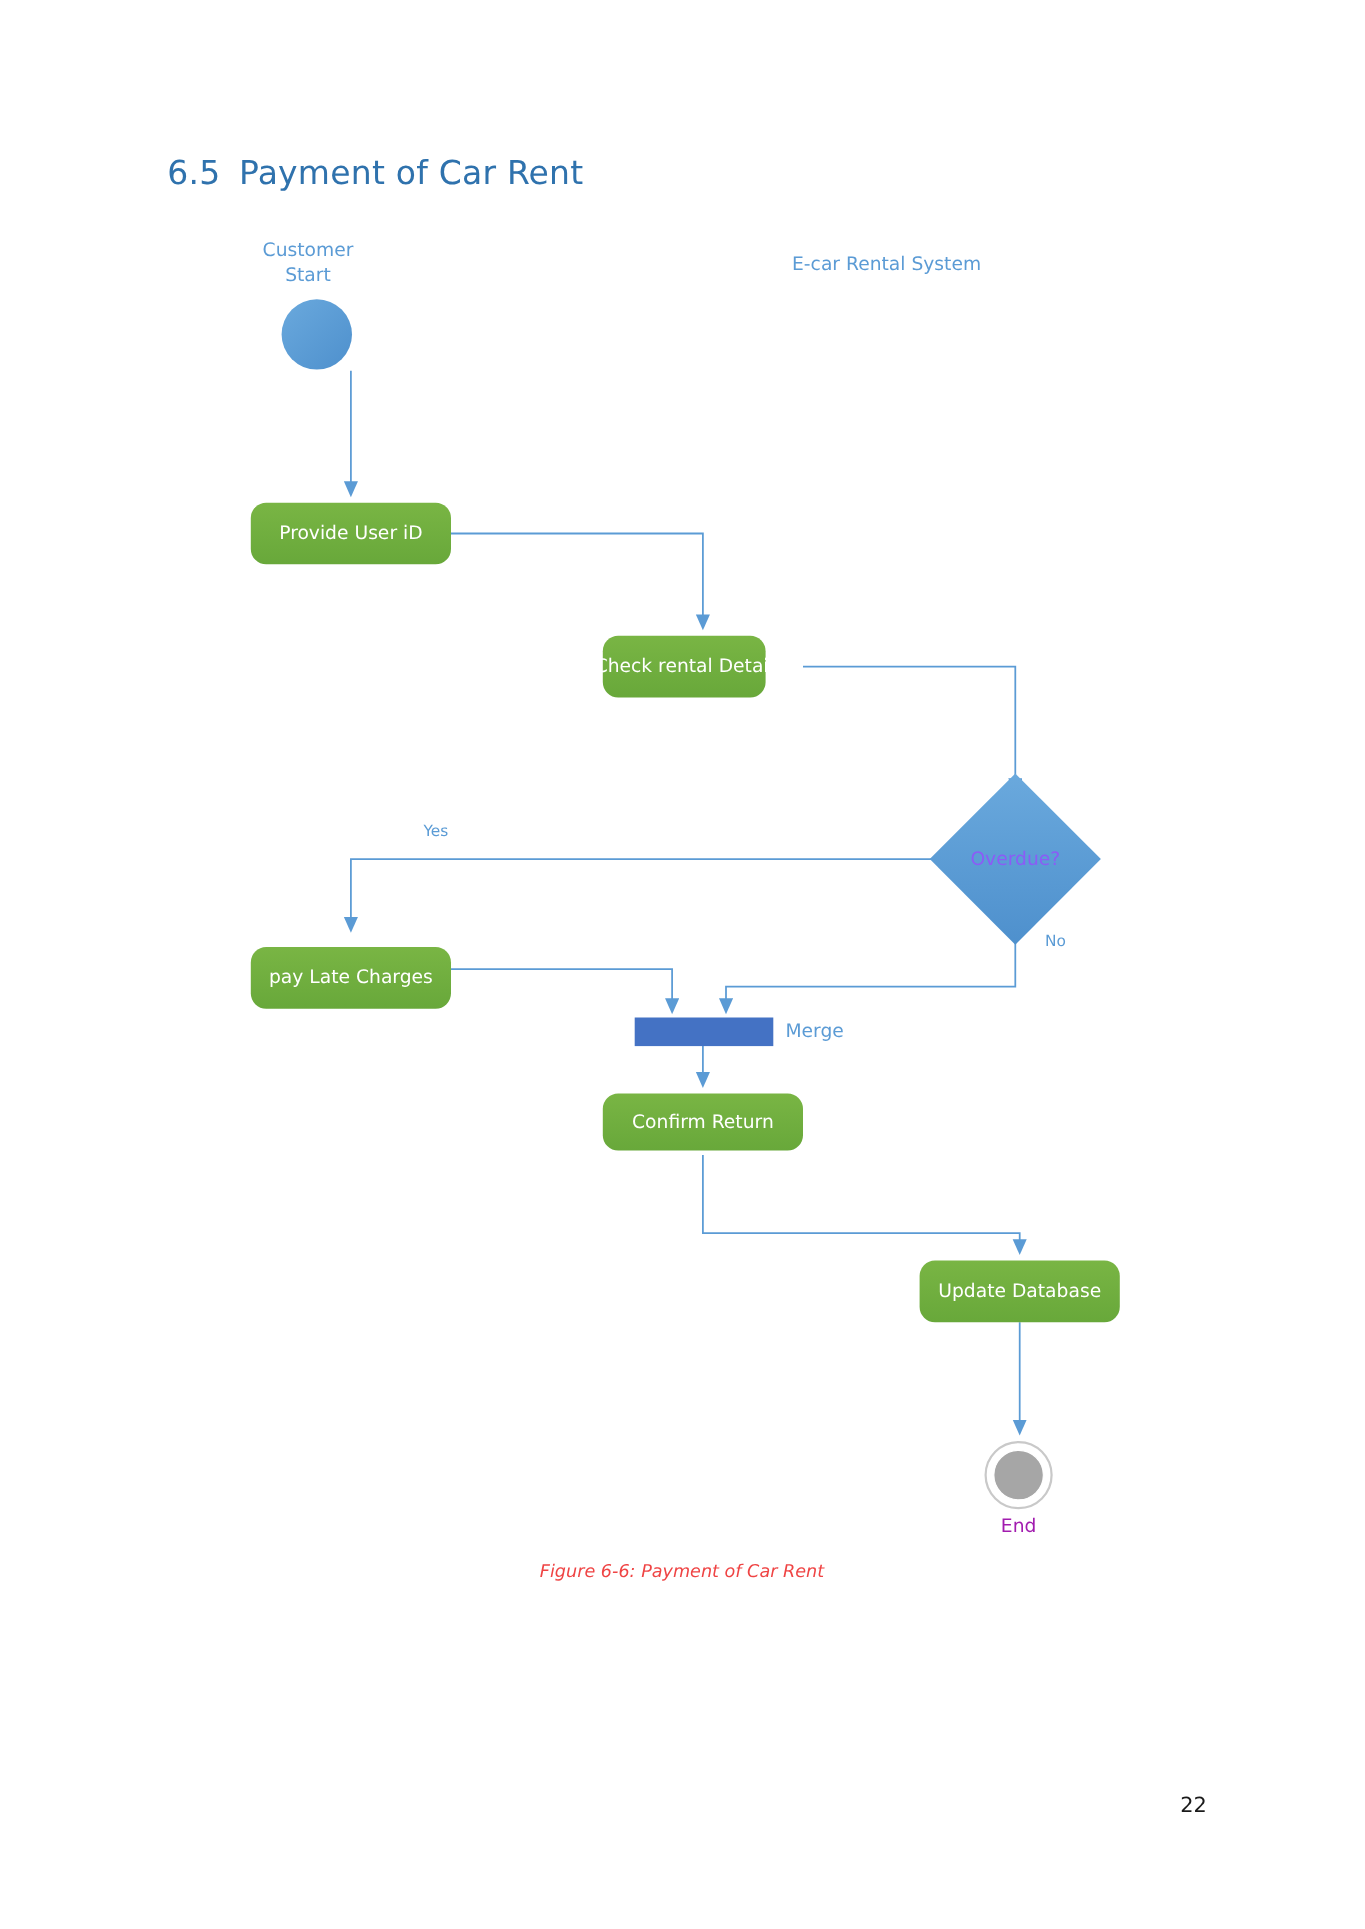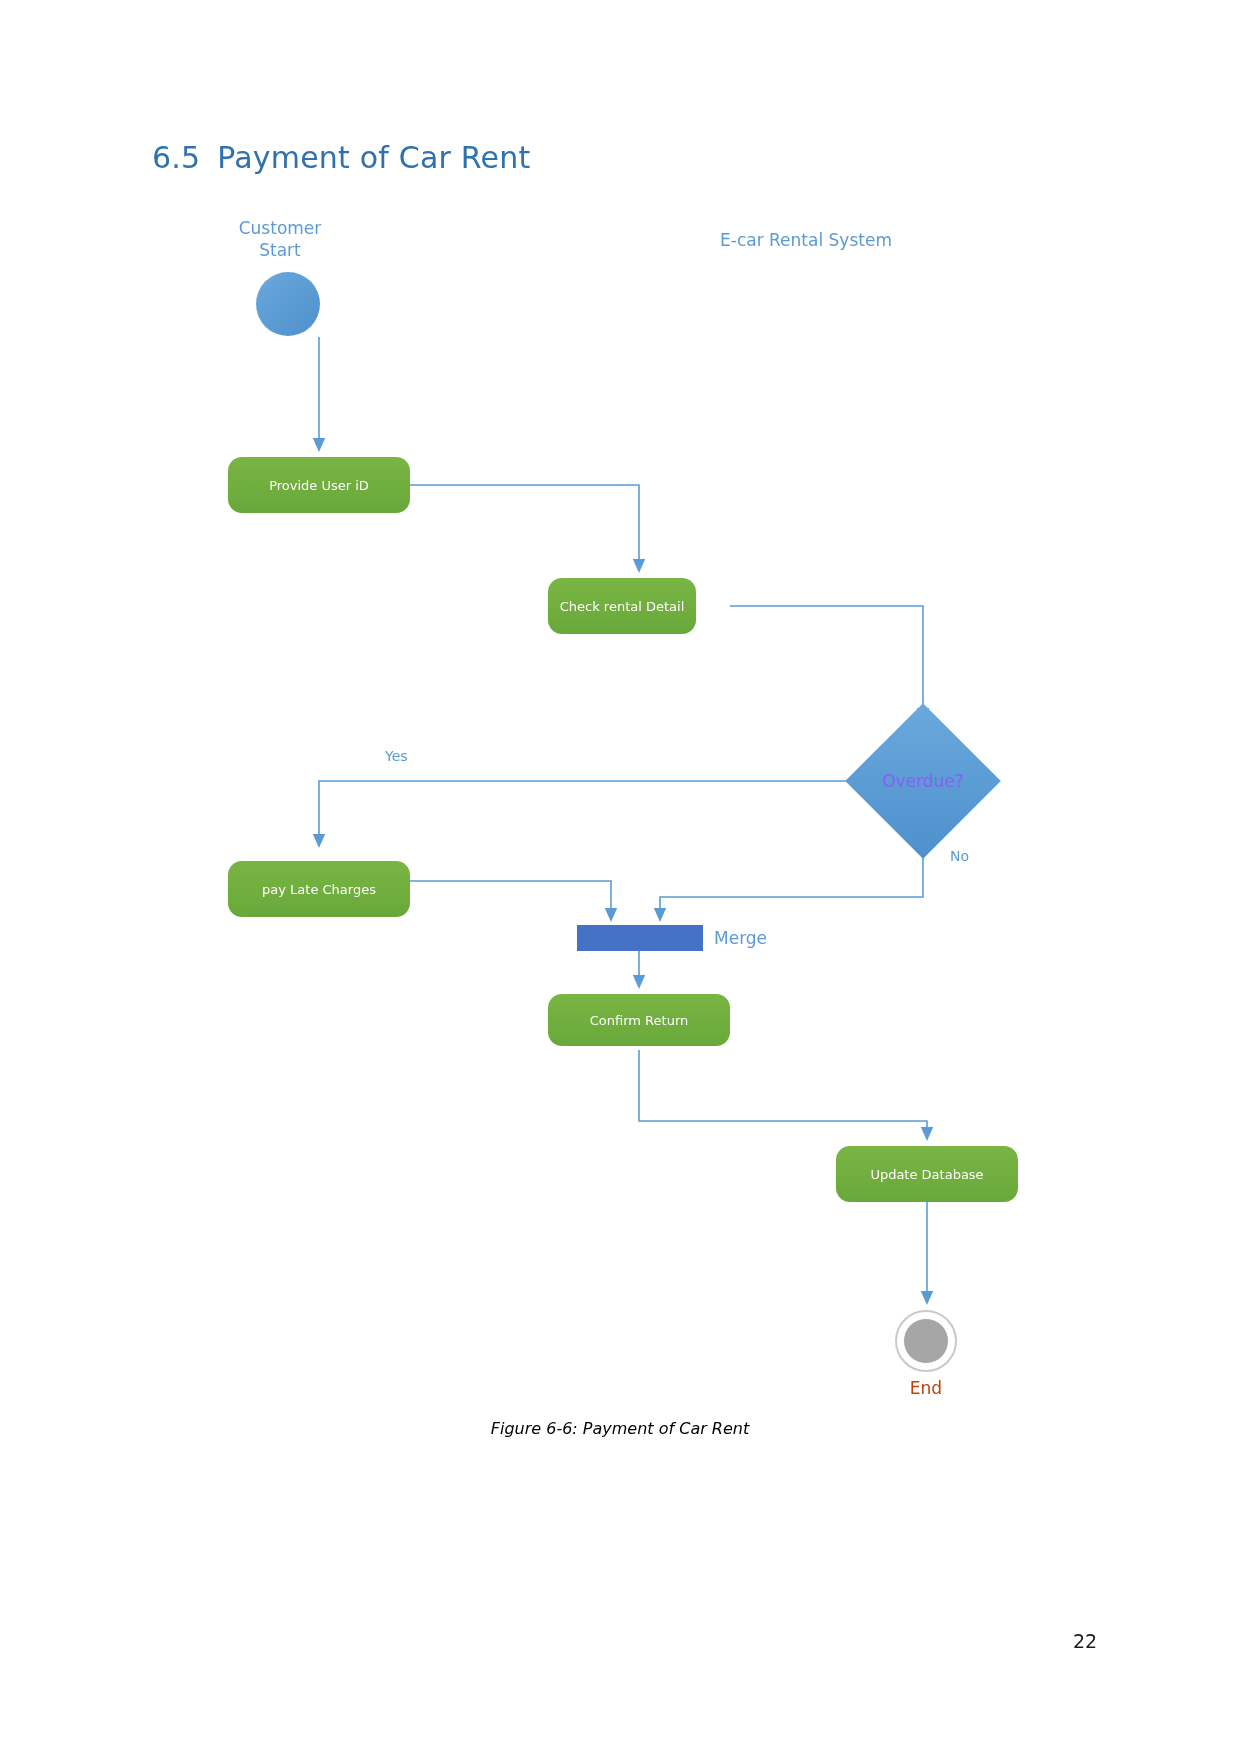--- a/index.html
+++ b/index.html
@@ -86,32 +86,32 @@
     border-radius: 50%;
     background: #a6a6a6;
     border: 1px solid #ffffff;
     box-sizing: border-box;
   }
   .end-label {
     position: absolute;
     left: 926px;
     top: 1378px;
     transform: translateX(-50%);
-    color: #c2410c;
+    color: #a21caf;
     font-size: 17px;
     white-space: nowrap;
   }
 
   .activity {
     position: absolute;
     background: linear-gradient(180deg, #77b council 0%, #6aaa3c 100%);
     background: linear-gradient(180deg, #79b544 0%, #68a83a 100%);
     border-radius: 14px;
     color: #ffffff;
-    font-size: 13px;
+    font-size: 17px;
     display: flex;
     align-items: center;
     justify-content: center;
     box-sizing: border-box;
     padding: 0 4px;
     white-space: nowrap;
   }
 
   #act-provide-user-id   { left: 228px; top: 457px;  width: 182px; height: 56px; }
   #act-check-rental      { left: 548px; top: 578px;  width: 148px; height: 56px; }
@@ -168,21 +168,21 @@
   #edge-label-no  { left: 950px; top: 848px; }
 
   
   .caption {
     position: absolute;
     left: 620px;
     top: 1419px;
     transform: translateX(-50%);
     font-style: italic;
     font-size: 16px;
-    color: #000000;
+    color: #ef4444;
     white-space: nowrap;
   }
   .page-number {
     position: absolute;
     left: 1073px;
     top: 1630px;
     font-size: 19px;
     color: #1a1a1a;
   }
 </style>

